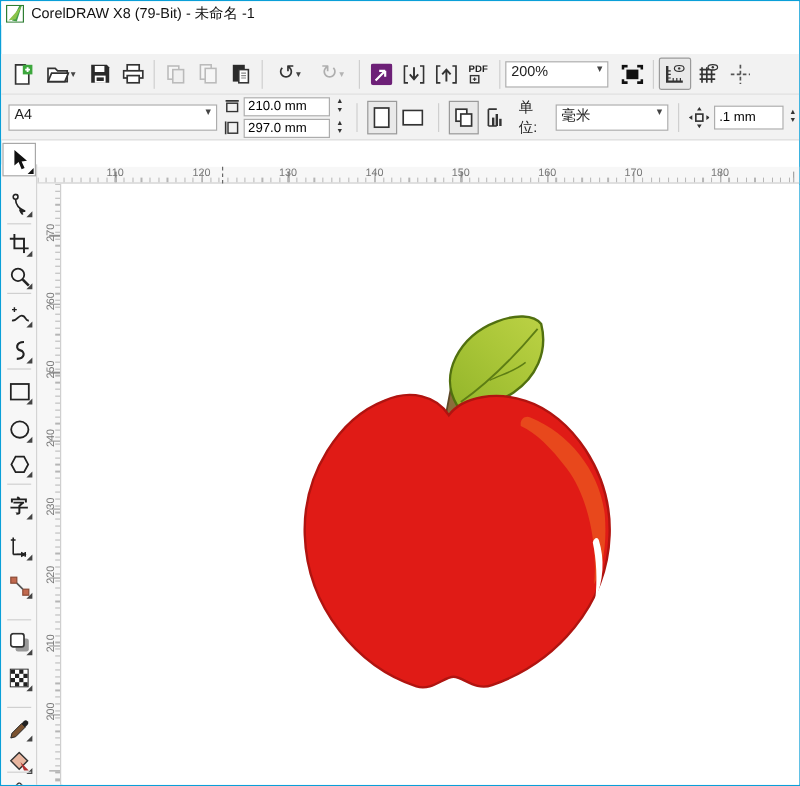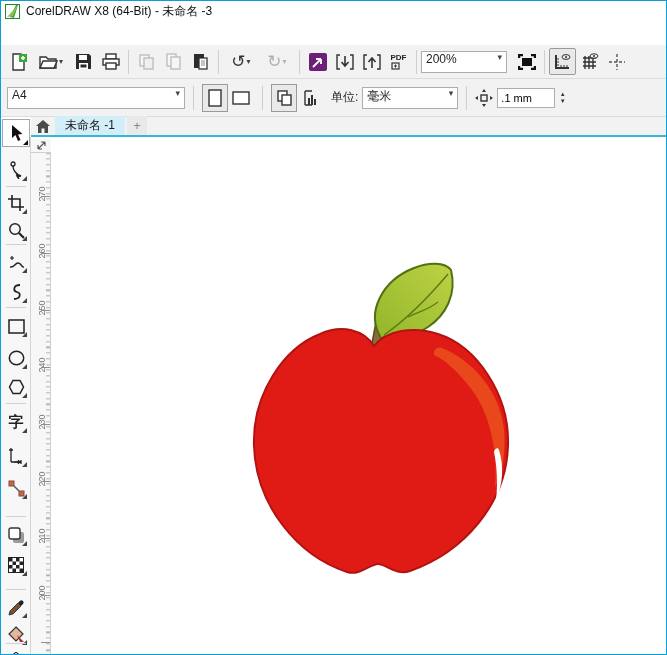--- a/index.html
+++ b/index.html
@@ -90,21 +90,21 @@
 <body>
 
 <div id="app">
 
   <div class="titlebar">
     <svg width="15" height="15" viewBox="0 0 15 15">
       <rect x="0.5" y="0.5" width="14" height="14" fill="#fff" stroke="#2e7d32"></rect>
       <path d="M13 1 L9 14 L5 13 L11 1 Z" fill="#43a047"></path>
       <path d="M2 13 C6 9 9 5 13 1 L8 12 Z" fill="#8bc34a"></path>
     </svg>
-    <span class="title">CorelDRAW X8 (64-Bit) - 未命名 -3</span>
+    <span class="title">CorelDRAW X8 (79-Bit) - 未命名 -1</span>
   </div>
 
 
   <div class="toolbar">
     <div class="tbtn">
       <svg width="18" height="18" viewBox="0 0 18 18">
         <path d="M3 1 h8 l3 3 v13 h-11 Z" fill="#fff" stroke="#333" stroke-width="1.4"></path>
         <rect x="9" y="1" width="8" height="8" fill="#3da73d"></rect>
         <path d="M13 3 v4 M11 5 h4" stroke="#fff" stroke-width="1.6"></path>
       </svg>
@@ -219,20 +219,44 @@
       <svg width="18" height="18" viewBox="0 0 18 18">
         <path d="M9 1 v16 M1 9 h16" stroke="#555" stroke-width="1.4" stroke-dasharray="3 2"></path>
       </svg>
     </div>
   </div>
 
   <div class="propbar">
     <div class="combo" style="width:178px">
       <span>A4</span>
       <span class="dd-arrow">▾</span>
+    </div>
+    <div class="sizebox">
+      <div class="sizerow">
+        <svg width="13" height="11" viewBox="0 0 13 11">
+          <path d="M1 1 h11" stroke="#333" stroke-width="1.4"></path>
+            <rect x="2" y="3" width="9" height="7" fill="none" stroke="#333" stroke-width="1.2"></rect>
+        </svg>
+        <input class="mm-input" value="210.0 mm" style="">
+        <div class="spin">
+            <span>▲</span>
+            <span>▼</span>
+          </div>
+      </div>
+      <div class="sizerow">
+        <svg width="13" height="11" viewBox="0 0 13 11">
+          <path d="M1 0 v11" stroke="#333" stroke-width="1.4"></path>
+            <rect x="3" y="1" width="8" height="9" fill="none" stroke="#333" stroke-width="1.2"></rect>
+        </svg>
+        <input class="mm-input" value="297.0 mm" style="">
+        <div class="spin">
+            <span>▲</span>
+            <span>▼</span>
+          </div>
+      </div>
     </div>
     <div class="sep" style="margin:0 8px"></div>
     <div class="orient sel">
       <svg width="14" height="18" viewBox="0 0 14 18">
         <rect x="1" y="1" width="12" height="16" fill="#fff" stroke="#333" stroke-width="1.4"></rect>
       </svg>
     </div>
     <div class="orient">
       <svg width="18" height="14" viewBox="0 0 18 14">
         <rect x="1" y="1" width="16" height="12" fill="#fff" stroke="#333" stroke-width="1.4"></rect>
@@ -263,38 +287,36 @@
       <rect x="6" y="6" width="6" height="6" fill="none" stroke="#333" stroke-width="1.4"></rect>
       <path d="M9 0 L11 3 H7 Z M9 18 L7 15 h4 Z M0 9 L3 7 v4 Z M18 9 L15 11 V7 Z" fill="#333"></path>
     </svg>
     <input class="mm-input" style="width: 58px; height: 20px; margin-left: 4px;" value=".1 mm">
     <div class="spin" style="margin-left:2px">
         <span>▲</span>
         <span>▼</span>
       </div>
   </div>
 
-  <div class="tabrow">
-    <div class="tbtn" style="width:24px;height:18px">
-      <svg width="14" height="13" viewBox="0 0 14 13">
-        <path d="M7 0 L14 6 H12 V13 H8.5 V8.5 h-3 V13 H2 V6 H0 Z" fill="#4a4a4a"></path>
-      </svg>
-    </div>
-    <div class="doctab">
-      <span>未命名 -1</span>
-    </div>
-    <div class="newtab">
-      <span>+</span>
-    </div>
-  </div>
 
   <div class="corner">
     <svg width="11" height="11" viewBox="0 0 11 11">
       <path d="M2 9 L9 2 M9 2 h-4 M9 2 v4 M2 9 h4 M2 9 v-4" stroke="#555" stroke-width="1.2" fill="none"></path>
     </svg>
+  </div>
+  <div class="hruler">
+    <span class="rlabel" style="left:65px">110</span>
+    <span class="rlabel" style="left:137px">120</span>
+    <span class="rlabel" style="left:209px">130</span>
+    <span class="rlabel" style="left:281px">140</span>
+    <span class="rlabel" style="left:353px">150</span>
+    <span class="rlabel" style="left:425px">160</span>
+    <span class="rlabel" style="left:497px">170</span>
+    <span class="rlabel" style="left:569px">180</span>
+    <span class="guide-mark" style="left:154px"></span>
   </div>
   <div class="vruler">
     <span class="rlabel" style="top:36px">270</span>
     <span class="rlabel" style="top:93px">260</span>
     <span class="rlabel" style="top:150px">250</span>
     <span class="rlabel" style="top:207px">240</span>
     <span class="rlabel" style="top:264px">230</span>
     <span class="rlabel" style="top:321px">220</span>
     <span class="rlabel" style="top:378px">210</span>
     <span class="rlabel" style="top:435px">200</span>

